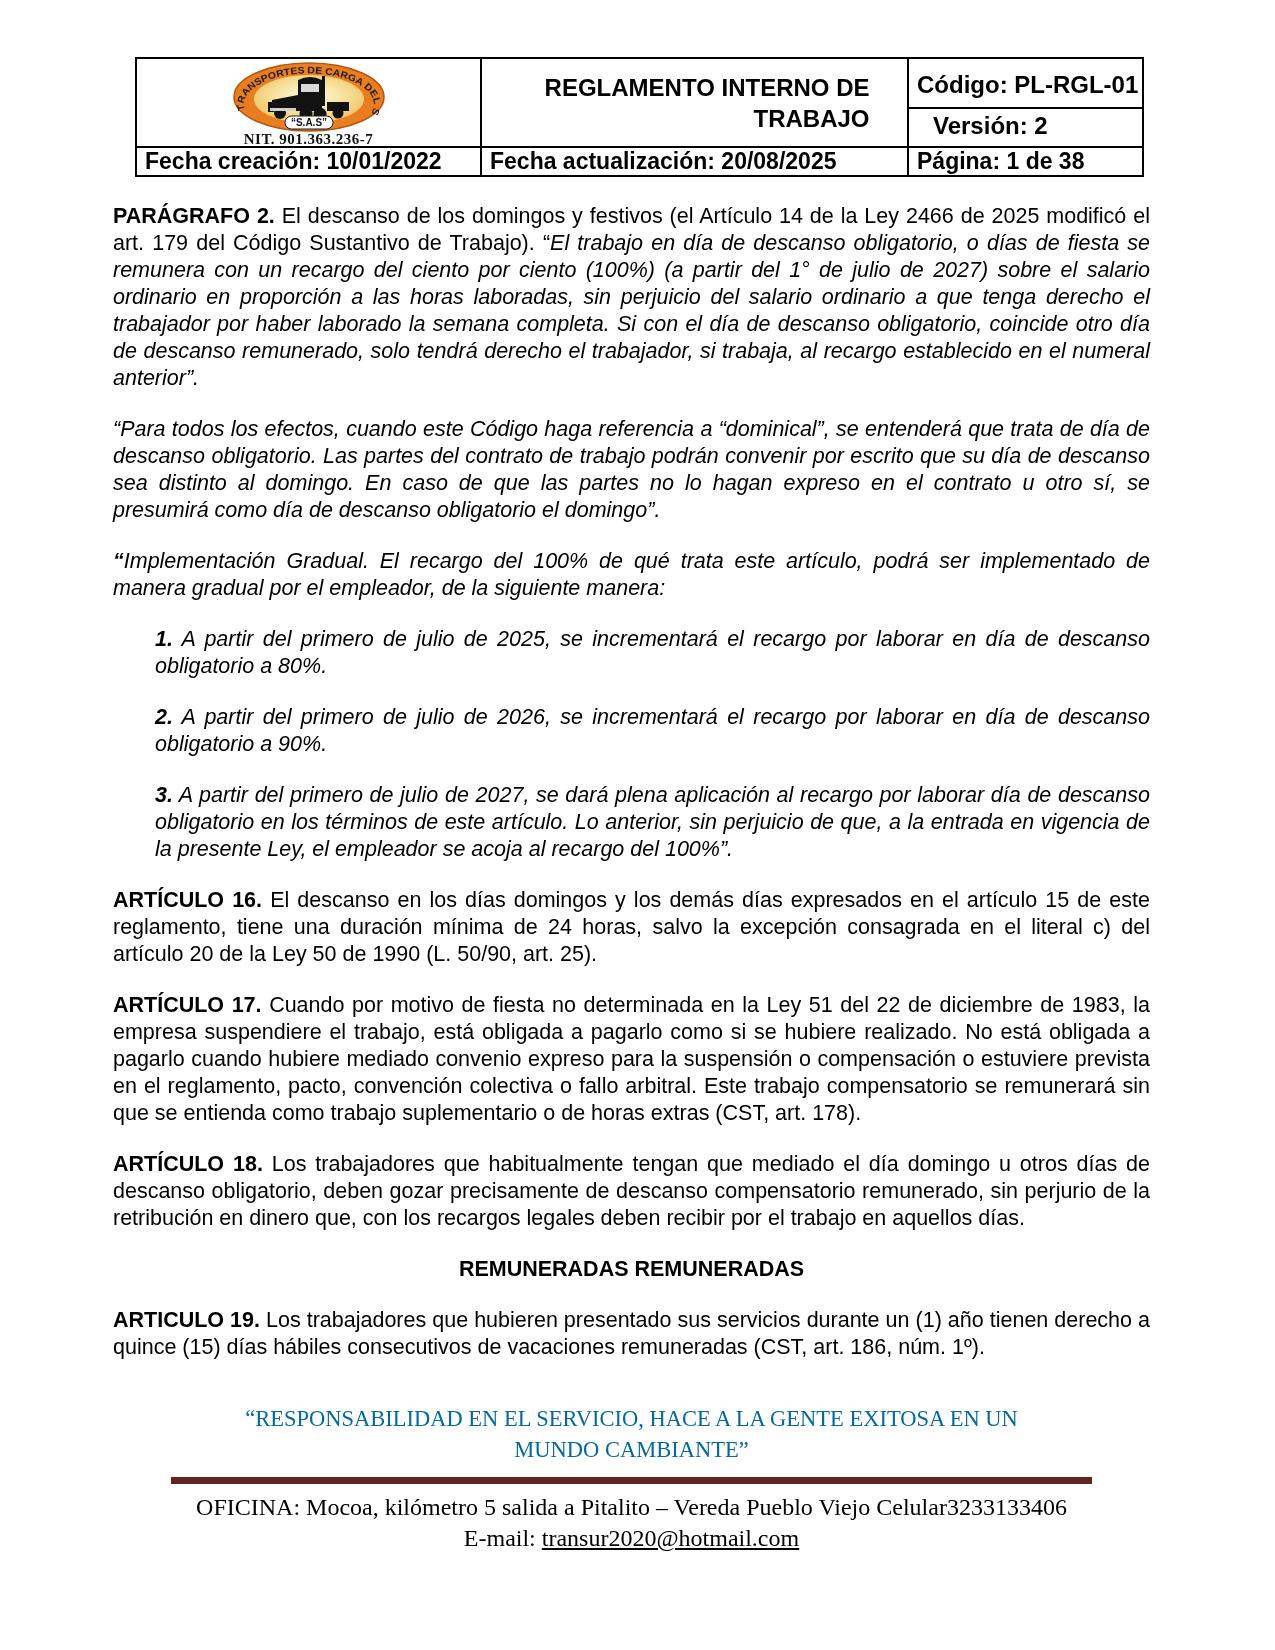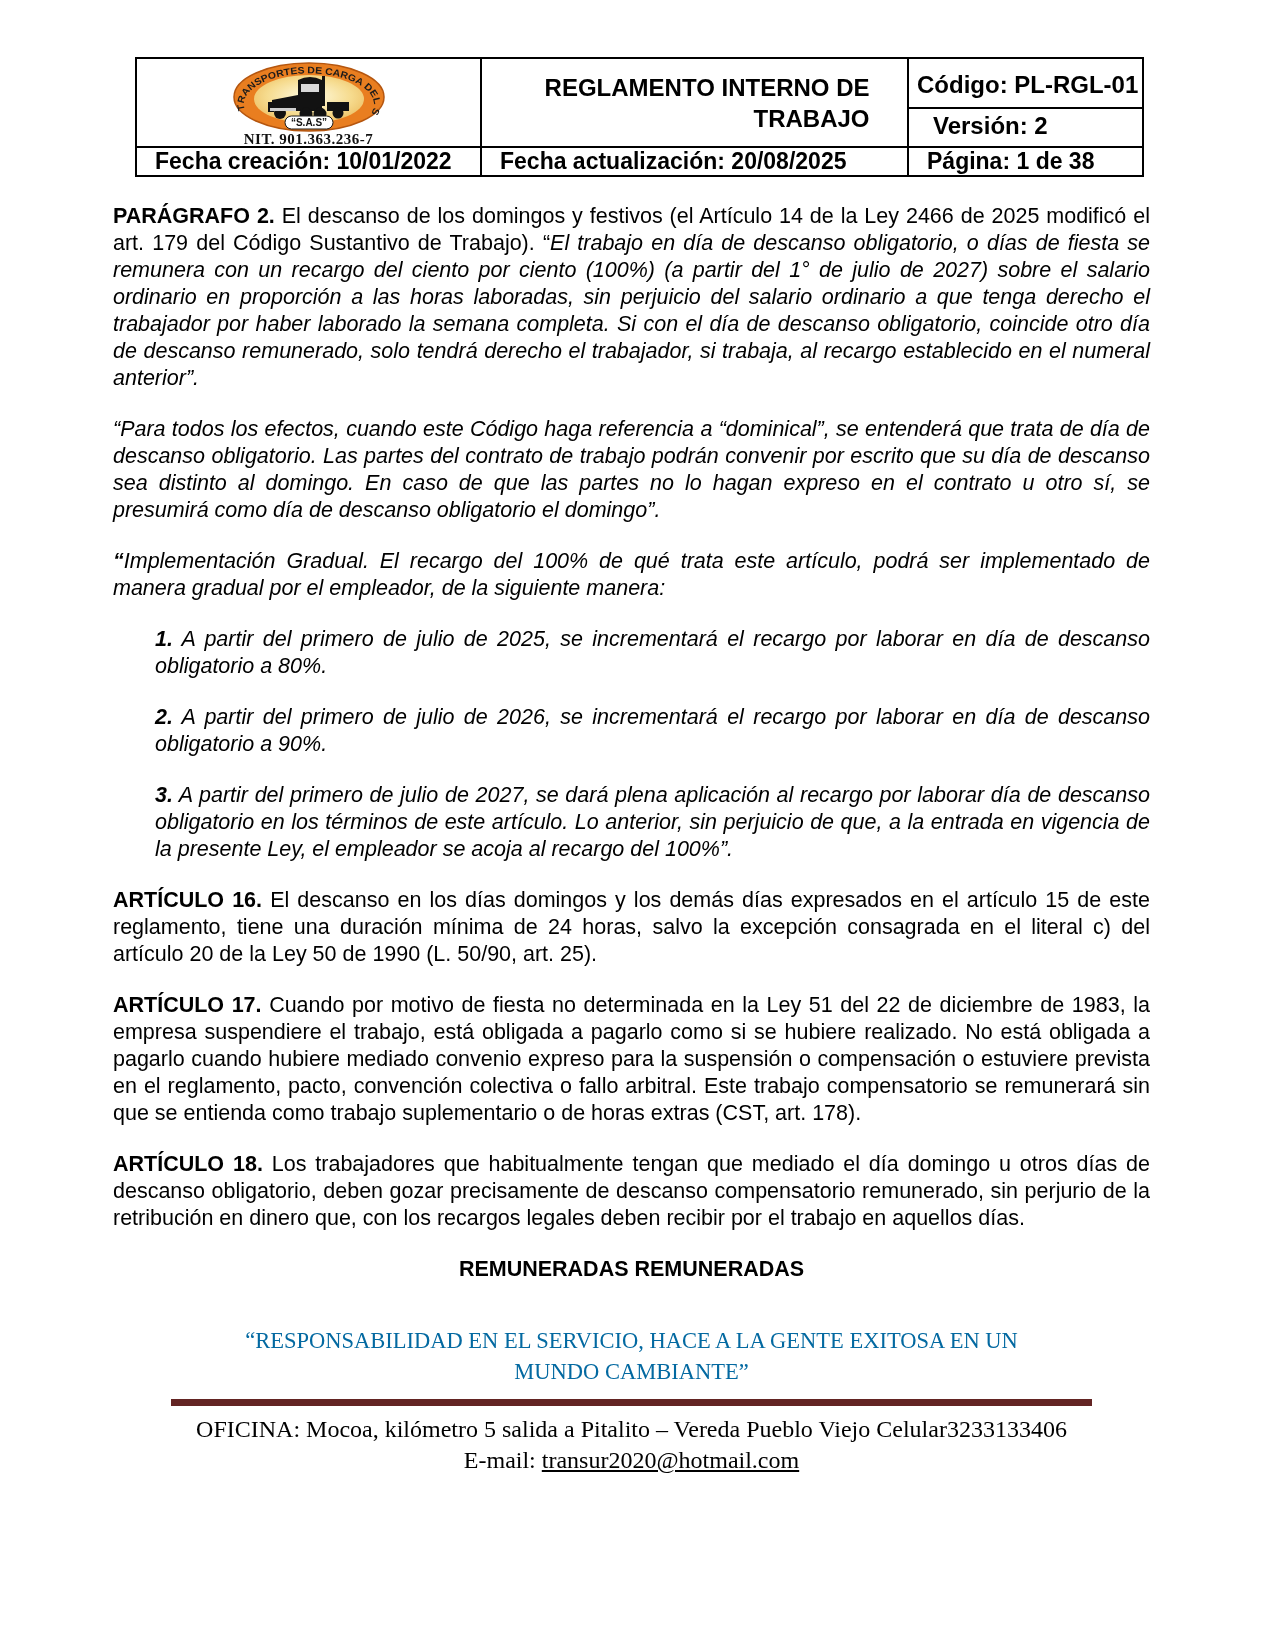--- a/index.html
+++ b/index.html
@@ -55,21 +55,21 @@
   }
   .meta-bottom {
     height: 35px; line-height: 34px;
     font-weight: bold; font-size: 24px;
     padding-left: 24px; white-space: nowrap;
   }
   tr.row-fecha td {
     height: 28px;
     font-weight: bold;
     font-size: 23px;
-    padding-left: 18px;
+    padding-left: 8px;
     white-space: nowrap;
     overflow: hidden;
   }
 
   
   .doc-body {
     margin-top: 26px;
     font-size: 21.5px;
     line-height: 27px;
     text-align: justify;
@@ -187,20 +187,21 @@
     <p class="para"><b class="lbl">ARTÍCULO 16.</b><span> El descanso en los días domingos y los demás días expresados en el artículo 15 de este reglamento, tiene una duración mínima de 24 horas, salvo la excepción consagrada en el literal c) del artículo 20 de la Ley 50 de 1990 (L. 50/90, art. 25).</span></p>
 
     <p class="para"><b class="lbl">ARTÍCULO 17.</b><span> Cuando por motivo de fiesta no determinada en la Ley 51 del 22 de diciembre de 1983, la empresa suspendiere el trabajo, está obligada a pagarlo como si se hubiere realizado. No está obligada a pagarlo cuando hubiere mediado convenio expreso para la suspensión o compensación o estuviere prevista en el reglamento, pacto, convención colectiva o fallo arbitral. Este trabajo compensatorio se remunerará sin que se entienda como trabajo suplementario o de horas extras (CST, art. 178).</span></p>
 
     <p class="para"><b class="lbl">ARTÍCULO 18.</b><span> Los trabajadores que habitualmente tengan que mediado el día domingo u otros días de descanso obligatorio, deben gozar precisamente de descanso compensatorio remunerado, sin perjurio de la retribución en dinero que, con los recargos legales deben recibir por el trabajo en aquellos días.</span></p>
 
     <div class="chapter">
       <div>REMUNERADAS REMUNERADAS</div>
     </div>
 
+    <p class="para"><b class="lbl">ARTICULO 19.</b><span> Los trabajadores que hubieren presentado sus servicios durante un (1) año tienen derecho a quince (15) días hábiles consecutivos de vacaciones remuneradas (CST, art. 186, núm. 1º).</span></p>
 
   </div>
 
   <div class="footer">
     <div class="motto">“RESPONSABILIDAD EN EL SERVICIO, HACE A LA GENTE EXITOSA EN UN MUNDO CAMBIANTE”</div>
     <div class="rule"></div>
     <div class="office">OFICINA: Mocoa, kilómetro 5 salida a Pitalito – Vereda Pueblo Viejo Celular3233133406</div>
     <div class="email-row"><span>E-mail: </span><a href="#">transur2020@hotmail.com</a></div>
   </div>
 

